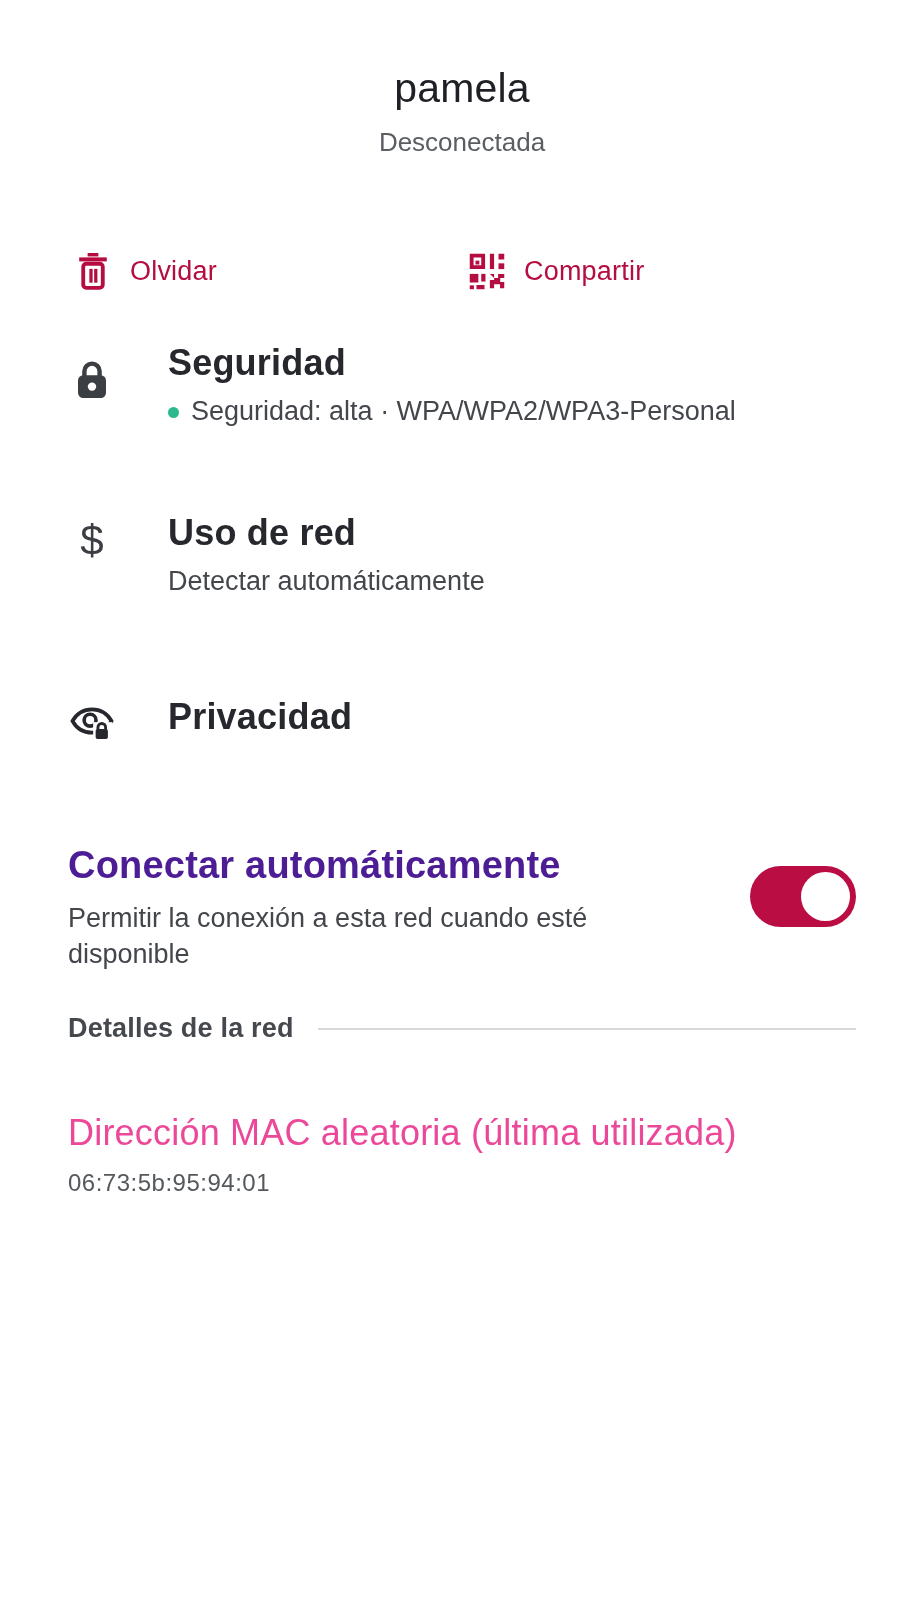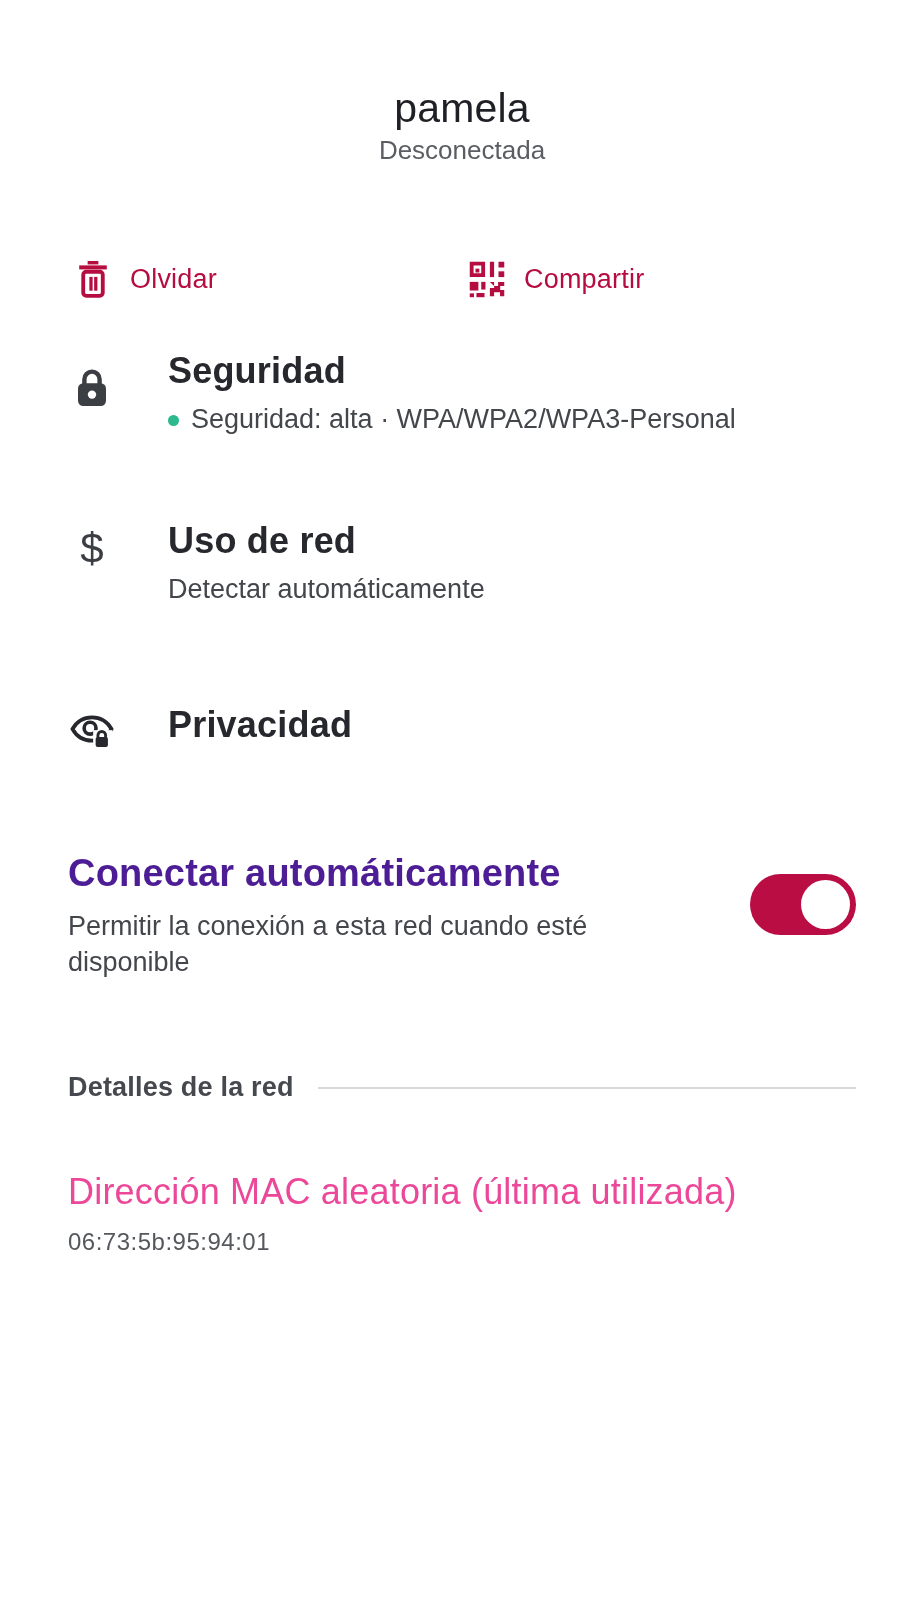--- a/index.html
+++ b/index.html
@@ -5,33 +5,33 @@
   * { margin: 0; padding: 0; box-sizing: border-box; }
   html, body { background: #ffffff; }
   body {
     width: 924px;
     height: 1599px;
     font-family: "Liberation Sans", sans-serif;
     color: #202126;
     overflow: hidden;
     position: relative;
   }
-  .page { padding: 84px 68px 0 68px; }
+  .page { padding: 64px 68px 0 68px; }
 
   
   .header { text-align: center; }
   .net-title {
     font-size: 41px;
     font-weight: 500;
     color: #1e2025;
     letter-spacing: 0.2px;
     line-height: 1.2;
   }
   .net-status {
-    margin-top: 2px;
+    margin-top: 14px;
     font-size: 26px;
     color: #5a5d62;
     line-height: 1.2;
   }
 
   
   .actions {
     margin-top: 88px;
     display: grid;
     grid-template-columns: 1fr 1fr;
@@ -143,21 +143,21 @@
     background: #ffffff;
     transition: left .15s;
   }
   .switch.on .knob { left: 51px; }
 
   .row-adddevice { margin-top: 88px; display: block; }
   .row-adddevice .wide-subtitle { max-width: 820px; }
 
   
   .section-header {
-    margin-top: 92px;
+    margin-top: 41px;
     display: flex;
     align-items: center;
   }
   .section-title {
     font-size: 27px;
     font-weight: 700;
     color: #45484d;
     letter-spacing: 0.2px;
     flex: 0 0 auto;
   }

